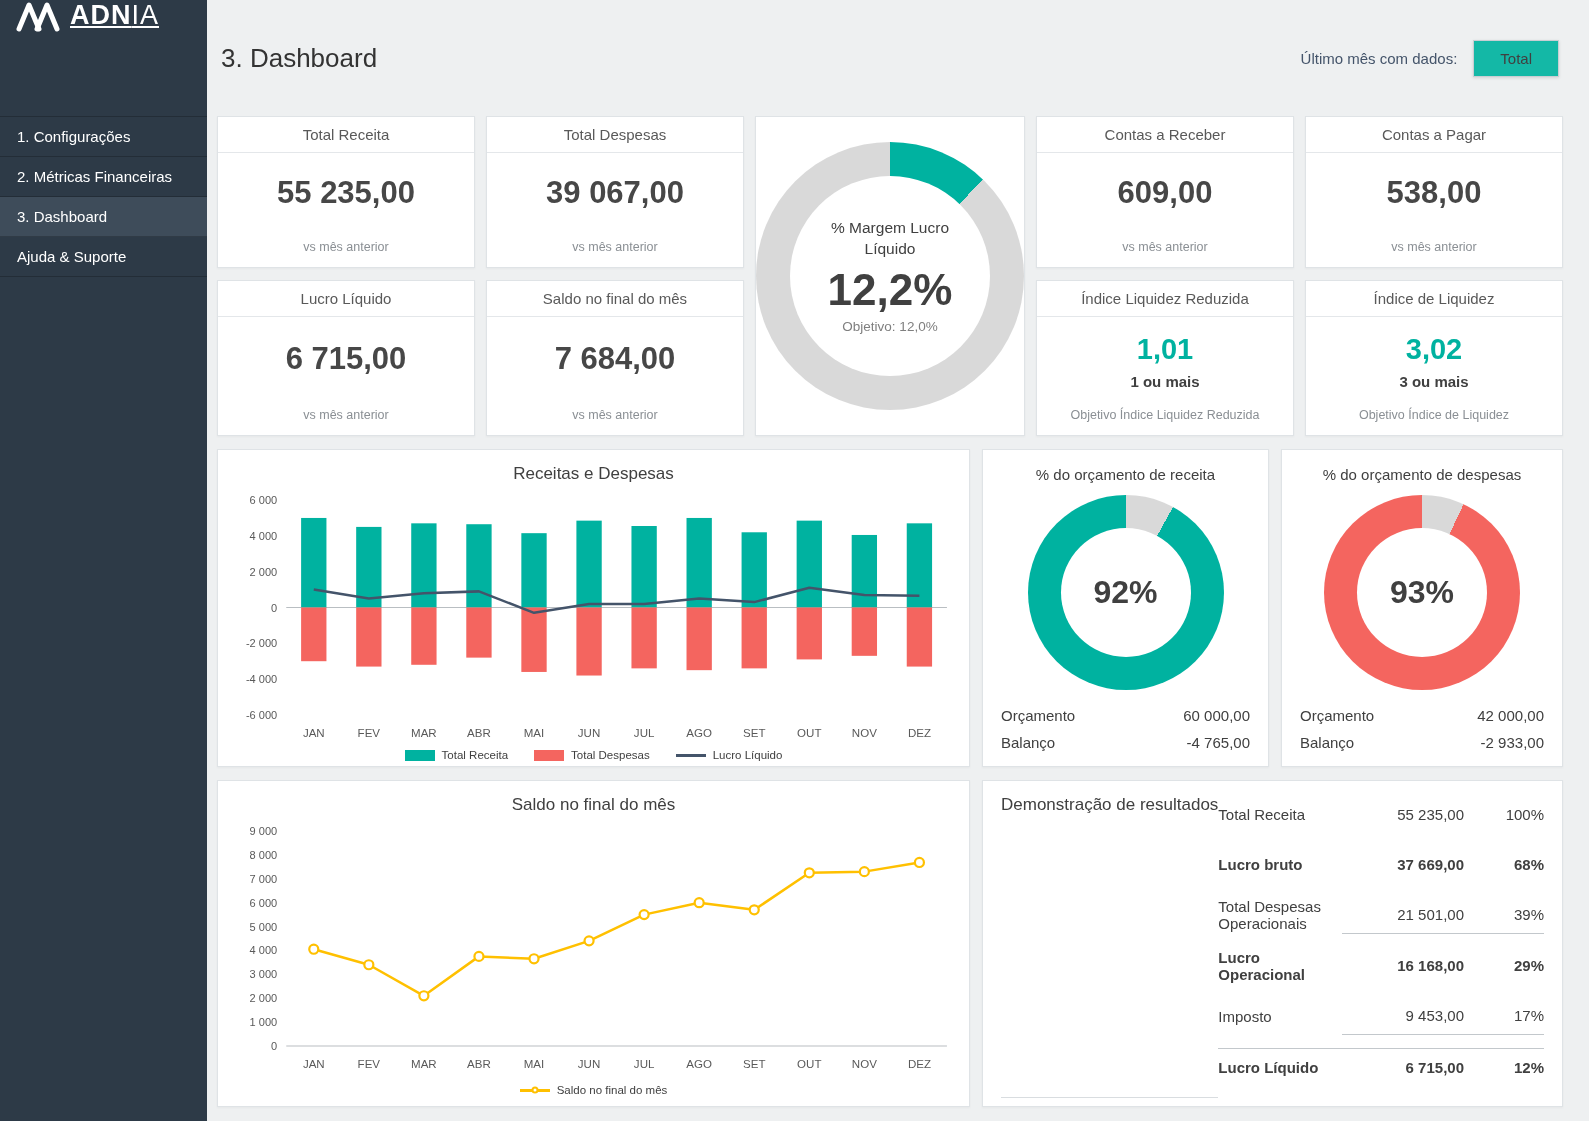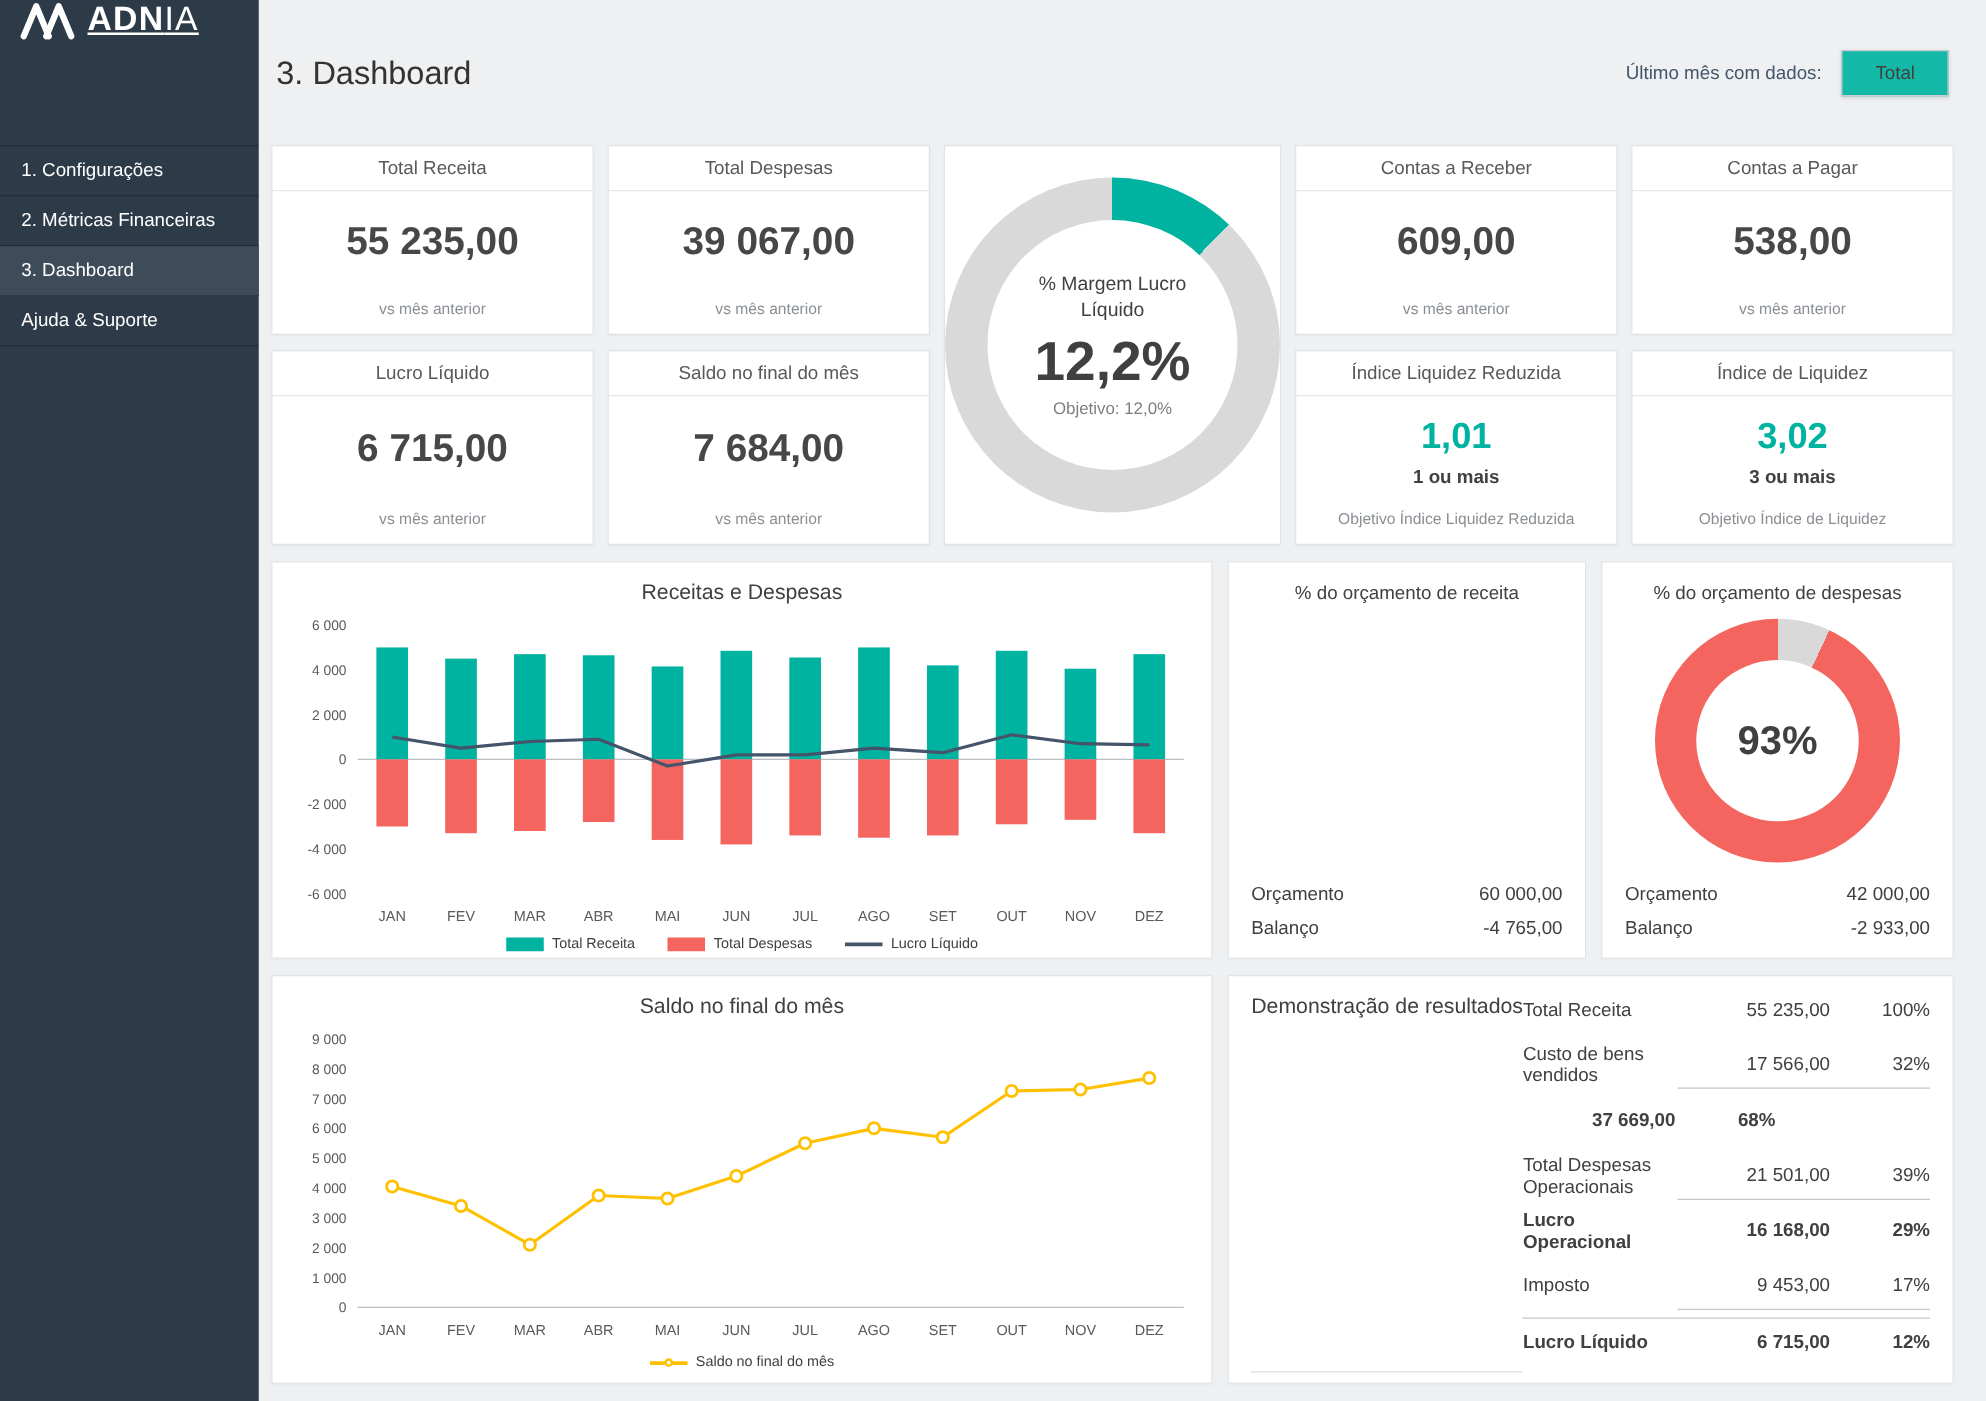--- a/index.html
+++ b/index.html
@@ -227,20 +227,23 @@
             <span class="legend-item">
               <span class="swatch-line" style="background: rgb(68, 84, 106);"></span>
               <span>Lucro Líquido</span>
             </span>
           </div>
         </div>
     </div>
 
     <div class="card donut-card">
       <div class="donut-title">% do orçamento de receita</div>
+      <div class="donut" style="background: conic-gradient(rgb(217, 217, 217) 0deg, rgb(217, 217, 217) 8%, rgb(0, 178, 160) 0deg);">
+        <div class="donut-hole">92%</div>
+      </div>
       <div class="donut-rows">
         <div class="donut-row">
           <span>Orçamento</span>
           <span>60 000,00</span>
         </div>
         <div class="donut-row">
           <span>Balanço</span>
           <span>-4 765,00</span>
         </div>
       </div>
@@ -318,26 +321,22 @@
     </div>
 
     <div class="card is-card">
       <div class="is-title">Demonstração de resultados</div>
       <div class="is-rows">
           <div class="is-row">
             <div class="is-label">Total Receita</div>
             <div class="is-value">55 235,00</div>
             <div class="is-pct">100%</div>
           </div>
-          <div class="is-row">
-            <div class="is-label">Custo de bens vendidos</div>
-            <div class="is-value rule">17 566,00</div>
-            <div class="is-pct rule">32%</div>
-          </div>
           <div class="is-row bold">
+            <div class="is-label">Lucro bruto</div>
             <div class="is-value">37 669,00</div>
             <div class="is-pct">68%</div>
           </div>
           <div class="is-row">
             <div class="is-label">Total Despesas Operacionais</div>
             <div class="is-value rule">21 501,00</div>
             <div class="is-pct rule">39%</div>
           </div>
           <div class="is-row bold">
             <div class="is-label">Lucro Operacional</div>

